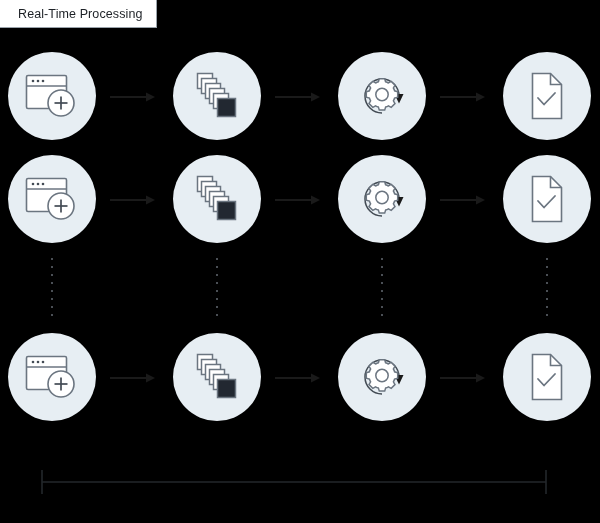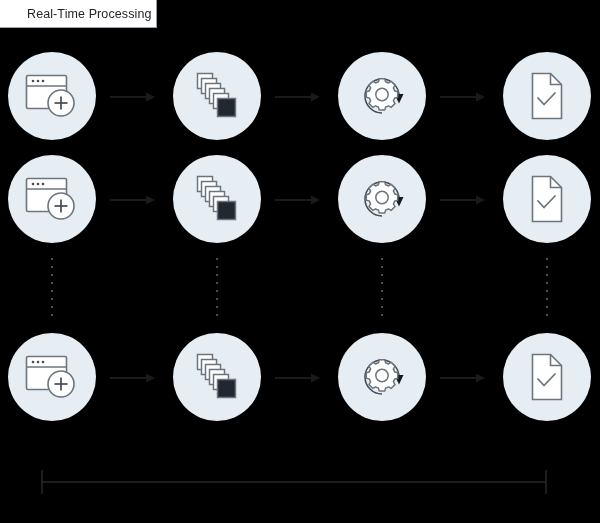--- a/index.html
+++ b/index.html
@@ -14,21 +14,21 @@
 
   
   .title-label{
     position:absolute;left:0;top:0;
     width:157px;height:28px;
     background:#ffffff;
     border-right:1px solid #9aa3ab;
     border-bottom:1px solid #9aa3ab;
     box-sizing:border-box;
     display:flex;align-items:center;
-    padding-left:27px;
+    padding-left:18px;
     font-size:12.5px;
     color:#1d2126;
     letter-spacing:.1px;
     z-index:5;
   }
 
   
   .row{position:absolute;left:0;width:600px;height:88px;}
   .node{
     position:absolute;

